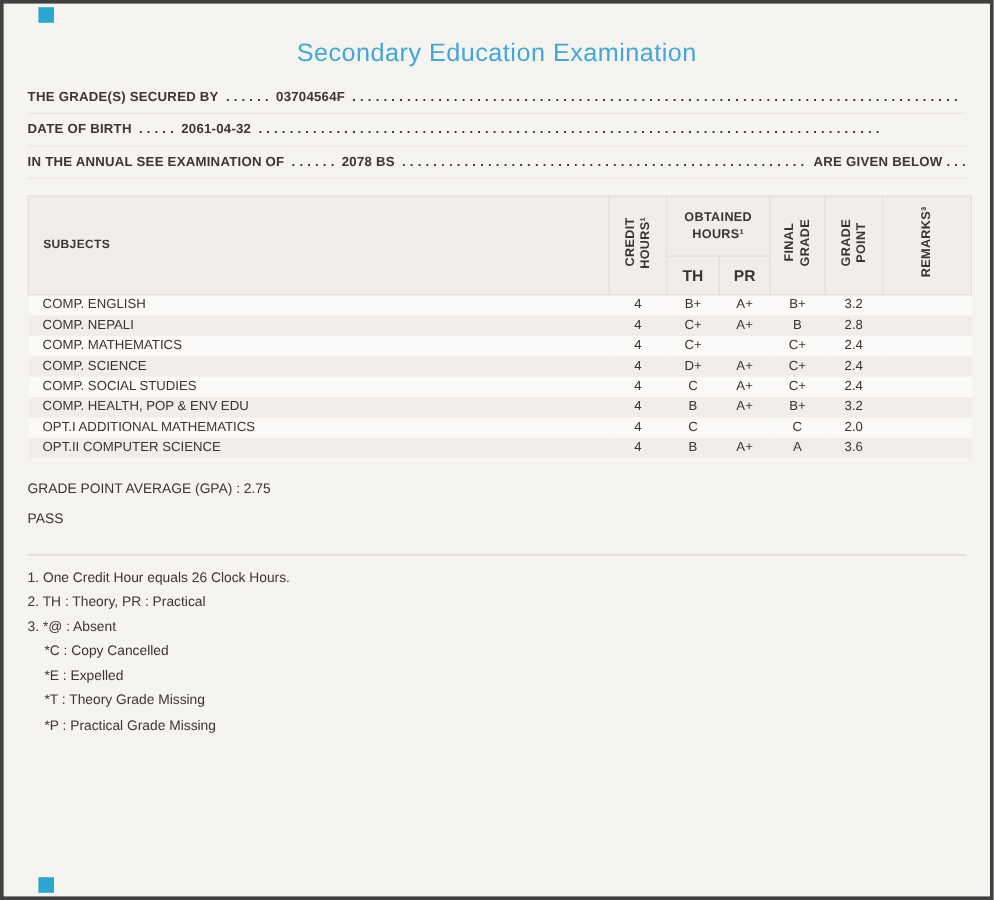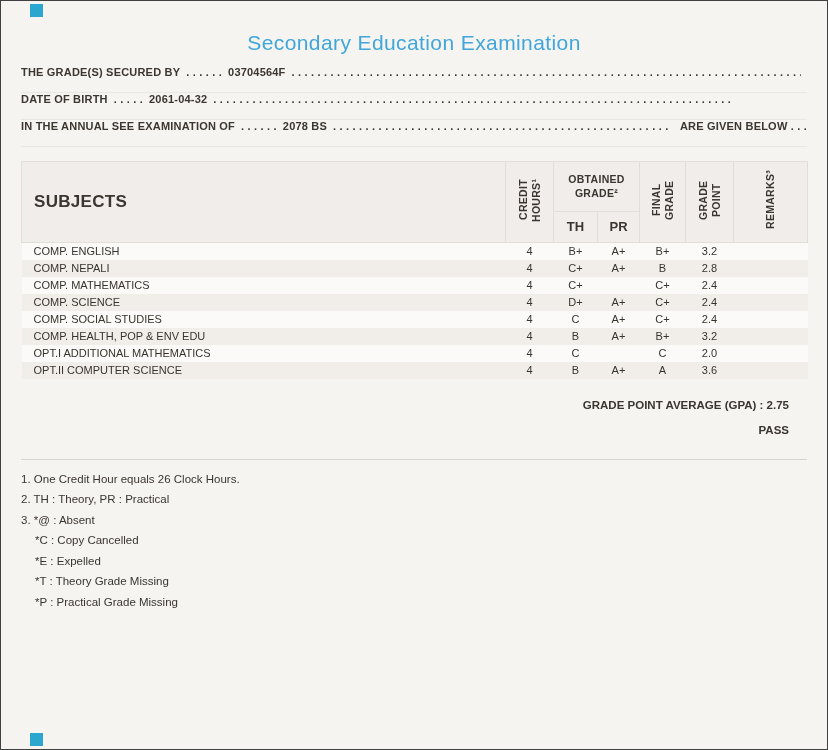--- a/index.html
+++ b/index.html
@@ -5,21 +5,21 @@
   * { box-sizing: border-box; margin: 0; padding: 0; }
   html, body { width: 828px; height: 750px; }
   body {
     font-family: "Liberation Sans", "DejaVu Sans", sans-serif;
     background: #ffffff;
   }
   .page {
     position: relative;
     width: 828px; height: 750px;
     background: #f6f4f1;
-    border: 1px solid #404040;
+    border: 3px solid #404040;
     overflow: hidden;
     color: #3b362f;
   }
   .corner-mark {
     position: absolute;
     width: 13px; height: 13px;
     left: 29px;
     background: #2ba7cf;
   }
   .corner-mark.top { top: 3px; }
@@ -38,20 +38,21 @@
     text-align: center;
     font-size: 12.5px;
     font-weight: 700;
     letter-spacing: 0.5px;
     color: #45403a;
   }
 
   .info { margin: 11px 20px 0 20px; }
   .info-line {
     display: flex;
+    align-items: center;
     height: 27px;
     white-space: nowrap;
     font-size: 11px;
     font-weight: 700;
     letter-spacing: 0.2px;
     border-bottom: 1px solid #eae6e1;
     color: #3b362f;
   }
   .info-line .part { margin-right: 6px; flex: 0 0 auto; }
   .info-line .fill {
@@ -69,21 +70,21 @@
   }
   thead th {
     background: #f0edea;
     border: 1px solid #e2ded8;
     font-weight: 700;
     color: #3a352f;
   }
   th.subjects-h {
     text-align: left;
     padding-left: 12px;
-    font-size: 17px;
+    font-size: 10px;
     letter-spacing: 0.3px;
     vertical-align: middle;
   }
   th.vert-cell { vertical-align: middle; text-align: center; padding: 5px 1px; }
   .vspan {
     display: inline-block;
     writing-mode: vertical-rl;
     transform: rotate(180deg);
     height: 66px;
     font-size: 10.5px;
@@ -113,23 +114,23 @@
     text-align: center;
     vertical-align: middle;
     color: #38332d;
   }
   tbody td.subject { text-align: left; padding-left: 12px; }
   tbody tr:nth-child(odd)  { background: #fbfaf9; }
   tbody tr:nth-child(even) { background: #f1eeea; }
 
   .summary {
     margin: 14px 38px 0 20px;
-    text-align: right;
+    text-align: left;
     font-size: 11.5px;
-    font-weight: 700;
+    font-weight: 400;
     color: #3a352f;
   }
   .summary .gpa-line { line-height: 24px; }
   .summary .result-line { line-height: 26px; }
 
   .footnotes {
     margin: 16px 20px 0 20px;
     border-top: 1px solid #d8d3cd;
     padding-top: 9px;
     font-size: 11.5px;
@@ -180,21 +181,21 @@
       <col style="width:48px">
       <col style="width:74px">
     </colgroup>
     <thead>
       <tr>
         <th class="subjects-h" rowspan="2">SUBJECTS</th>
         <th class="vert-cell" rowspan="2">
           <span class="vspan">CREDIT HOURS¹</span>
         </th>
         <th class="obtained" colspan="2">
-          <span class="ospan">OBTAINED GRADE²</span>
+          <span class="ospan">OBTAINED HOURS¹</span>
         </th>
         <th class="vert-cell" rowspan="2">
           <span class="vspan">FINAL GRADE</span>
         </th>
         <th class="vert-cell" rowspan="2">
           <span class="vspan">GRADE POINT</span>
         </th>
         <th class="vert-cell" rowspan="2">
           <span class="vspan">REMARKS³</span>
         </th>

